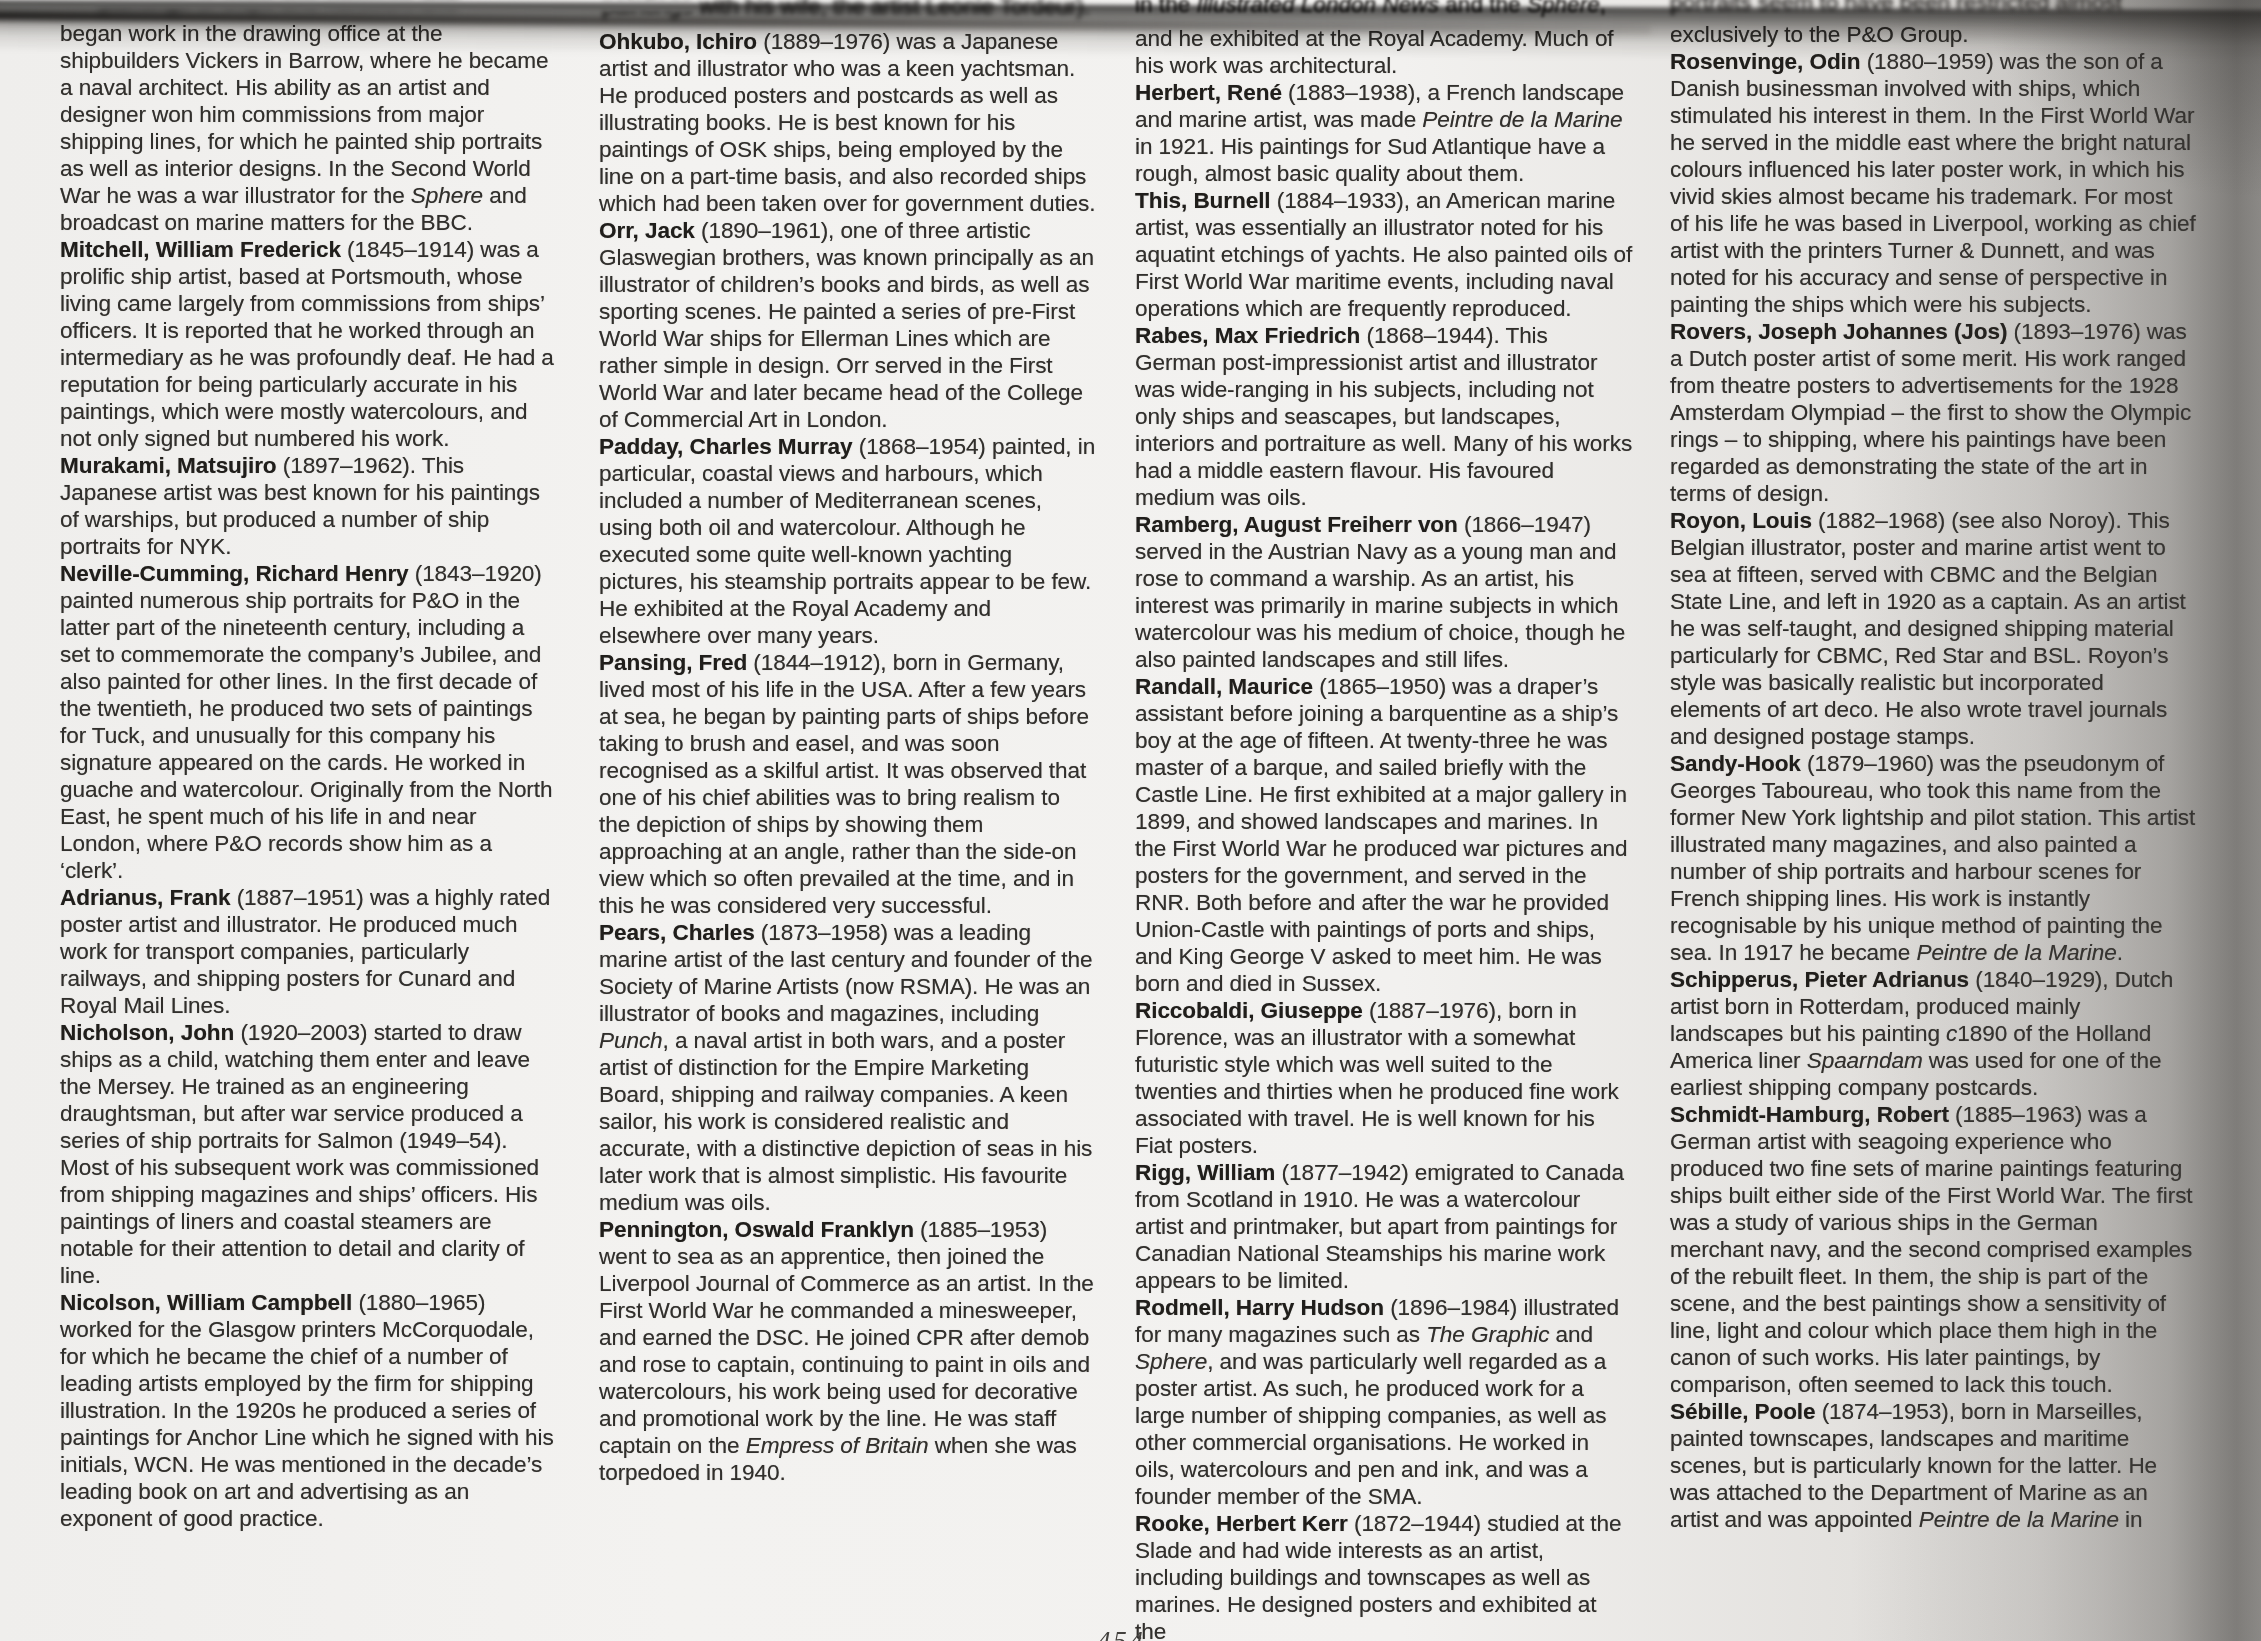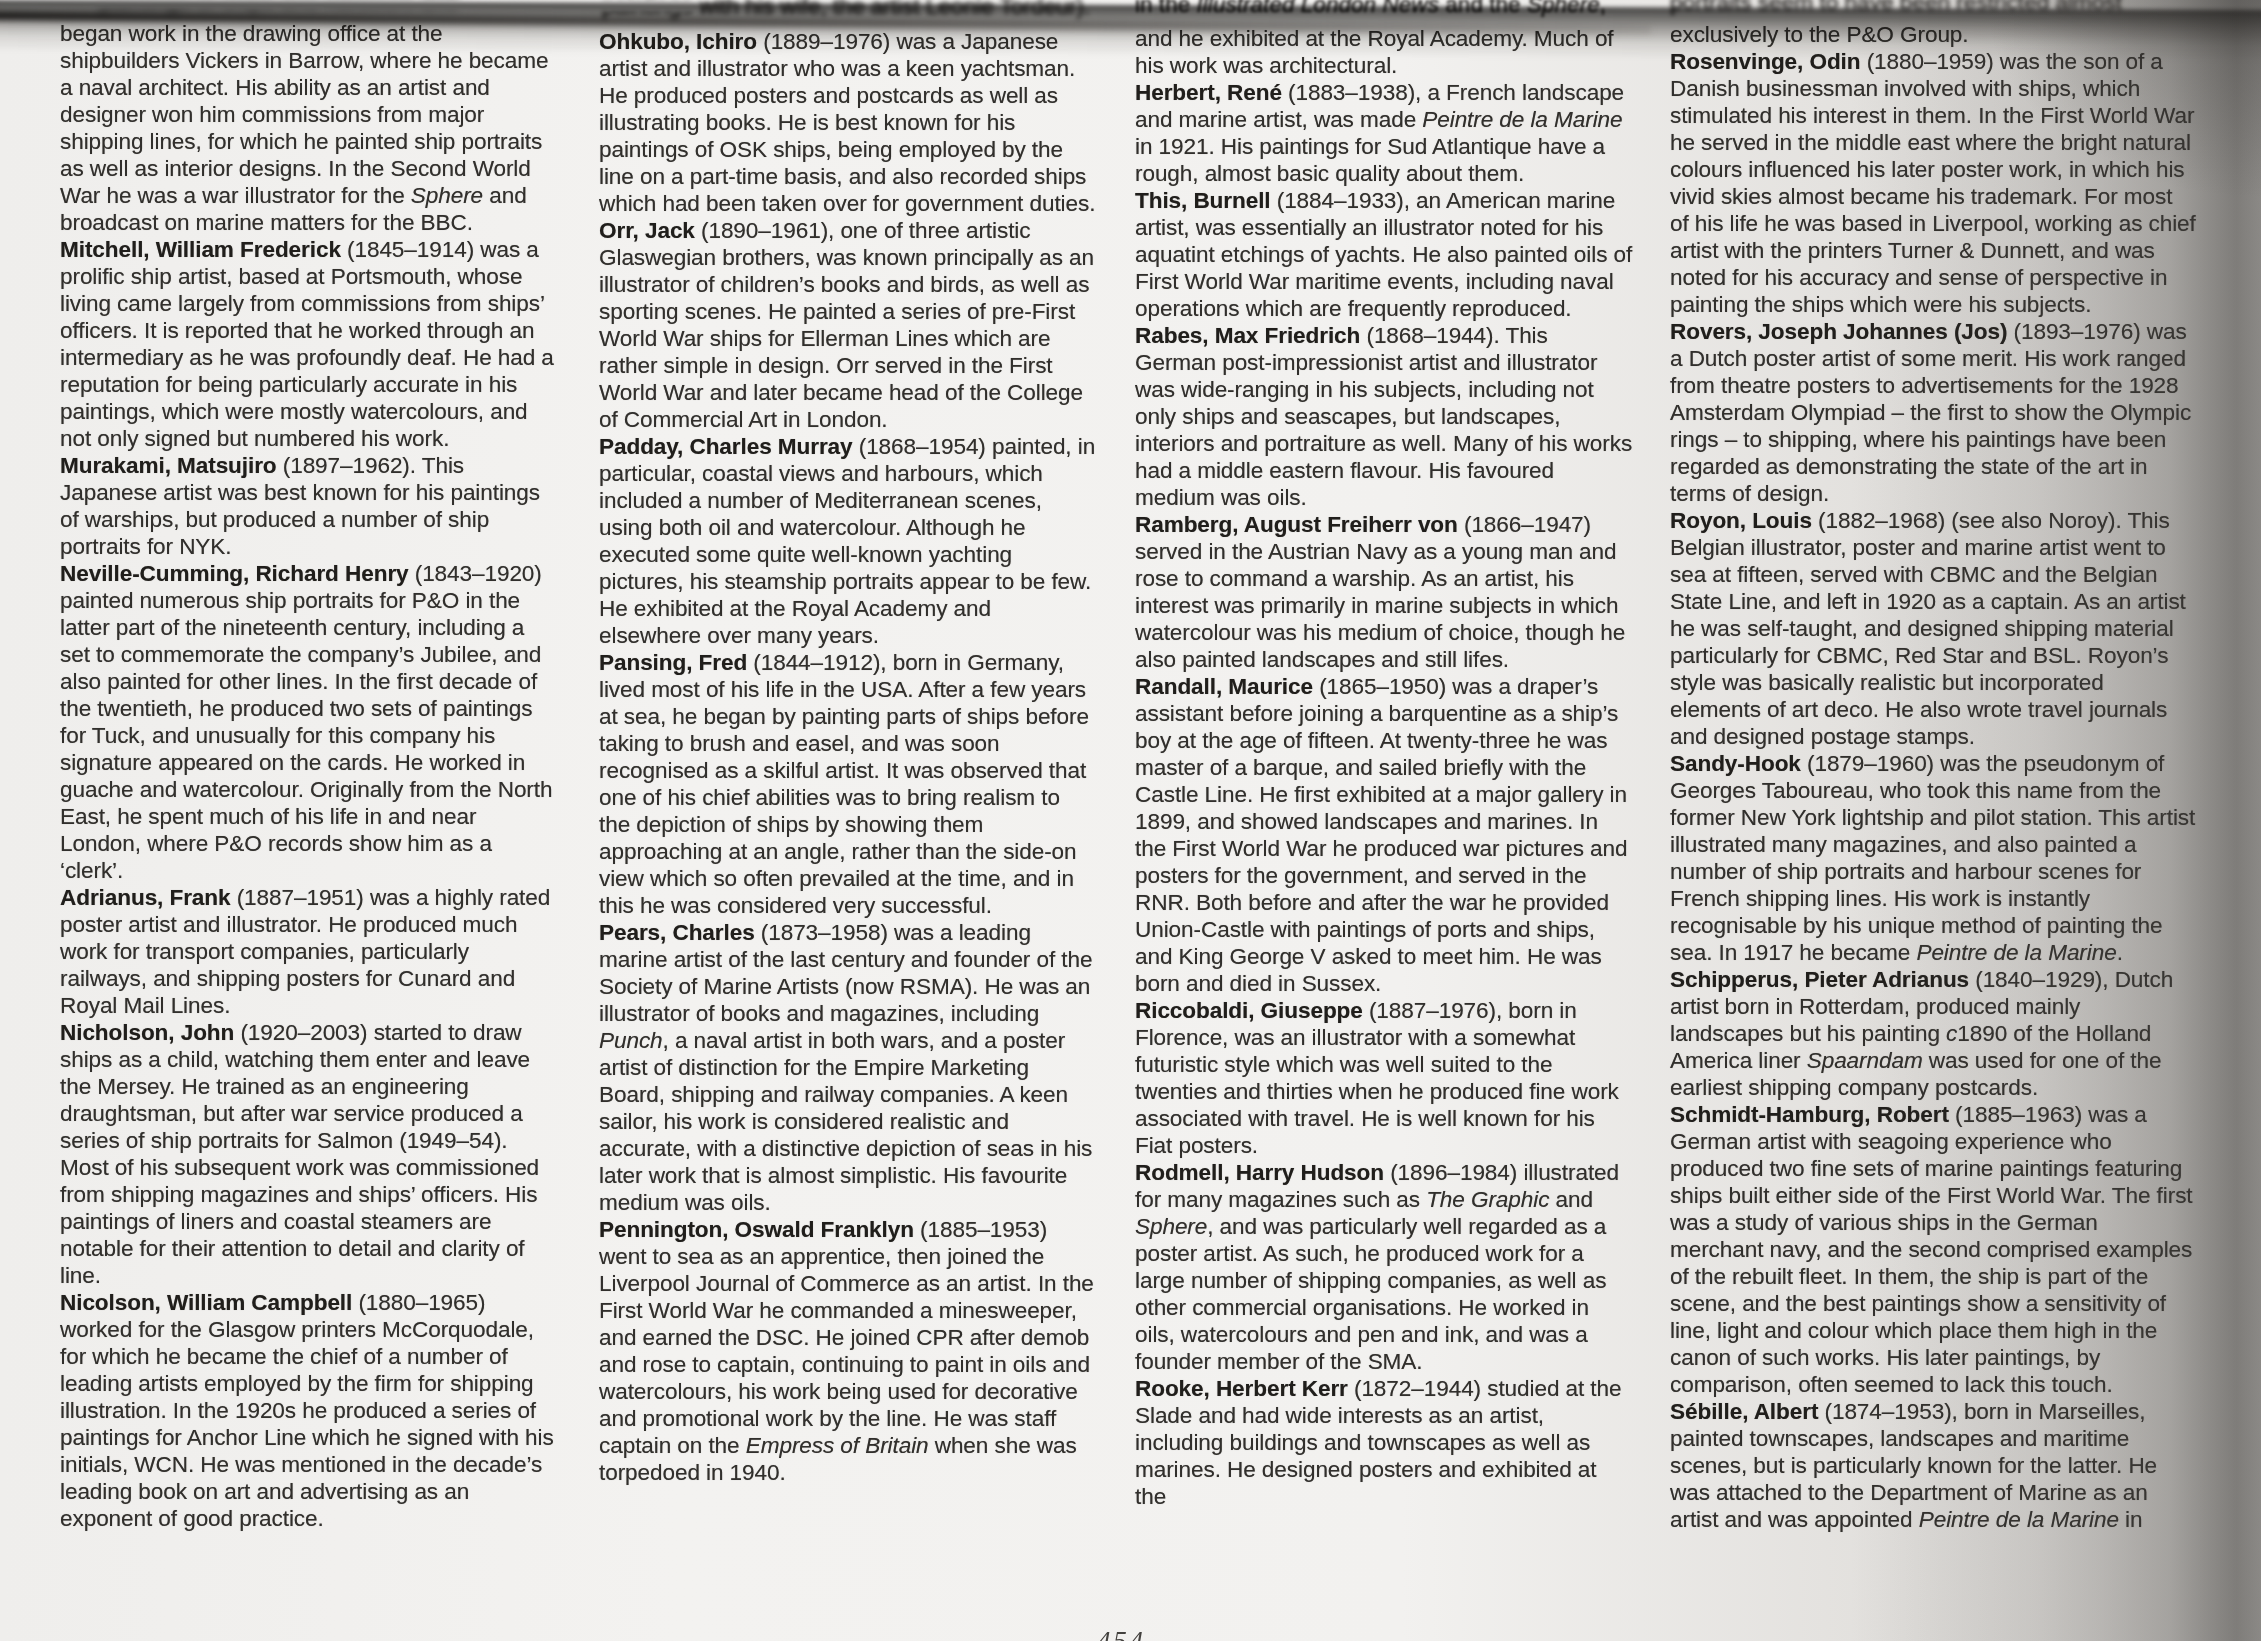--- a/index.html
+++ b/index.html
@@ -120,32 +120,33 @@
       <p class="entry"><span class="nm">Pennington, Oswald Franklyn </span>(1885–1953) went to sea as an apprentice, then joined the Liverpool Journal of Commerce as an artist. In the First World War he commanded a minesweeper, and earned the DSC. He joined CPR after demob and rose to captain, continuing to paint in oils and watercolours, his work being used for decorative and promotional work by the line. He was staff captain on the <i>Empress of Britain</i> when she was torpedoed in 1940.</p>
     </div>
   <div class="col" id="col-2">
       <p class="entry">and he exhibited at the Royal Academy. Much of his work was architectural.</p>
       <p class="entry"><span class="nm">Herbert, René </span>(1883–1938), a French landscape and marine artist, was made <i>Peintre de la Marine</i> in 1921. His paintings for Sud Atlantique have a rough, almost basic quality about them.</p>
       <p class="entry"><span class="nm">This, Burnell </span>(1884–1933), an American marine artist, was essentially an illustrator noted for his aquatint etchings of yachts. He also painted oils of First World War maritime events, including naval operations which are frequently reproduced.</p>
       <p class="entry"><span class="nm">Rabes, Max Friedrich </span>(1868–1944). This German post-impressionist artist and illustrator was wide-ranging in his subjects, including not only ships and seascapes, but landscapes, interiors and portraiture as well. Many of his works had a middle eastern flavour. His favoured medium was oils.</p>
       <p class="entry"><span class="nm">Ramberg, August Freiherr von </span>(1866–1947) served in the Austrian Navy as a young man and rose to command a warship. As an artist, his interest was primarily in marine subjects in which watercolour was his medium of choice, though he also painted landscapes and still lifes.</p>
       <p class="entry"><span class="nm">Randall, Maurice </span>(1865–1950) was a draper’s assistant before joining a barquentine as a ship’s boy at the age of fifteen. At twenty-three he was master of a barque, and sailed briefly with the Castle Line. He first exhibited at a major gallery in 1899, and showed landscapes and marines. In the First World War he produced war pictures and posters for the government, and served in the RNR. Both before and after the war he provided Union-Castle with paintings of ports and ships, and King George V asked to meet him. He was born and died in Sussex.</p>
       <p class="entry"><span class="nm">Riccobaldi, Giuseppe </span>(1887–1976), born in Florence, was an illustrator with a somewhat futuristic style which was well suited to the twenties and thirties when he produced fine work associated with travel. He is well known for his Fiat posters.</p>
+      <p class="entry"><span class="nm">Rigg, William </span>(1877–1942) emigrated to Canada from Scotland in 1910. He was a watercolour artist and printmaker, but apart from paintings for Canadian National Steamships his marine work appears to be limited.</p>
       <p class="entry"><span class="nm">Rodmell, Harry Hudson </span>(1896–1984) illustrated for many magazines such as <i>The Graphic</i> and <i>Sphere</i>, and was particularly well regarded as a poster artist. As such, he produced work for a large number of shipping companies, as well as other commercial organisations. He worked in oils, watercolours and pen and ink, and was a founder member of the SMA.</p>
       <p class="entry"><span class="nm">Rooke, Herbert Kerr </span>(1872–1944) studied at the Slade and had wide interests as an artist, including buildings and townscapes as well as marines. He designed posters and exhibited at the</p>
     </div>
   <div class="col" id="col-3">
       <p class="entry">exclusively to the P&amp;O Group.</p>
       <p class="entry"><span class="nm">Rosenvinge, Odin </span>(1880–1959) was the son of a Danish businessman involved with ships, which stimulated his interest in them. In the First World War he served in the middle east where the bright natural colours influenced his later poster work, in which his vivid skies almost became his trademark. For most of his life he was based in Liverpool, working as chief artist with the printers Turner &amp; Dunnett, and was noted for his accuracy and sense of perspective in painting the ships which were his subjects.</p>
       <p class="entry"><span class="nm">Rovers, Joseph Johannes (Jos) </span>(1893–1976) was a Dutch poster artist of some merit. His work ranged from theatre posters to advertisements for the 1928 Amsterdam Olympiad – the first to show the Olympic rings – to shipping, where his paintings have been regarded as demonstrating the state of the art in terms of design.</p>
       <p class="entry"><span class="nm">Royon, Louis </span>(1882–1968) (see also Noroy). This Belgian illustrator, poster and marine artist went to sea at fifteen, served with CBMC and the Belgian State Line, and left in 1920 as a captain. As an artist he was self-taught, and designed shipping material particularly for CBMC, Red Star and BSL. Royon’s style was basically realistic but incorporated elements of art deco. He also wrote travel journals and designed postage stamps.</p>
       <p class="entry"><span class="nm">Sandy-Hook </span>(1879–1960) was the pseudonym of Georges Taboureau, who took this name from the former New York lightship and pilot station. This artist illustrated many magazines, and also painted a number of ship portraits and harbour scenes for French shipping lines. His work is instantly recognisable by his unique method of painting the sea. In 1917 he became <i>Peintre de la Marine</i>.</p>
       <p class="entry"><span class="nm">Schipperus, Pieter Adrianus </span>(1840–1929), Dutch artist born in Rotterdam, produced mainly landscapes but his painting <i>c</i>1890 of the Holland America liner <i>Spaarndam</i> was used for one of the earliest shipping company postcards.</p>
       <p class="entry"><span class="nm">Schmidt-Hamburg, Robert </span>(1885–1963) was a German artist with seagoing experience who produced two fine sets of marine paintings featuring ships built either side of the First World War. The first was a study of various ships in the German merchant navy, and the second comprised examples of the rebuilt fleet. In them, the ship is part of the scene, and the best paintings show a sensitivity of line, light and colour which place them high in the canon of such works. His later paintings, by comparison, often seemed to lack this touch.</p>
-      <p class="entry"><span class="nm">Sébille, Albert </span>(1874–1953), born in Marseilles, painted townscapes, landscapes and maritime scenes, but is particularly known for the latter. He was attached to the Department of Marine as an artist and was appointed <i>Peintre de la Marine</i> in</p>
+      <p class="entry"><span class="nm">Sébille, Poole </span>(1874–1953), born in Marseilles, painted townscapes, landscapes and maritime scenes, but is particularly known for the latter. He was attached to the Department of Marine as an artist and was appointed <i>Peintre de la Marine</i> in</p>
     </div>
 
   <div class="cutoff c1">paintings of ships and harbours and</div>
   <div class="cutoff c2">paintings with his wife, the artist Leonie Tordeur).</div>
   <div class="cutoff c3">in the <i>Illustrated London News</i> and the <i>Sphere</i>,</div>
   <div class="cutoff c4">portraits seem to have been restricted almost</div>
 
   <div class="scan-white"></div>
   <div class="scan-band"></div>
   <div class="scan-edge-line"></div>

